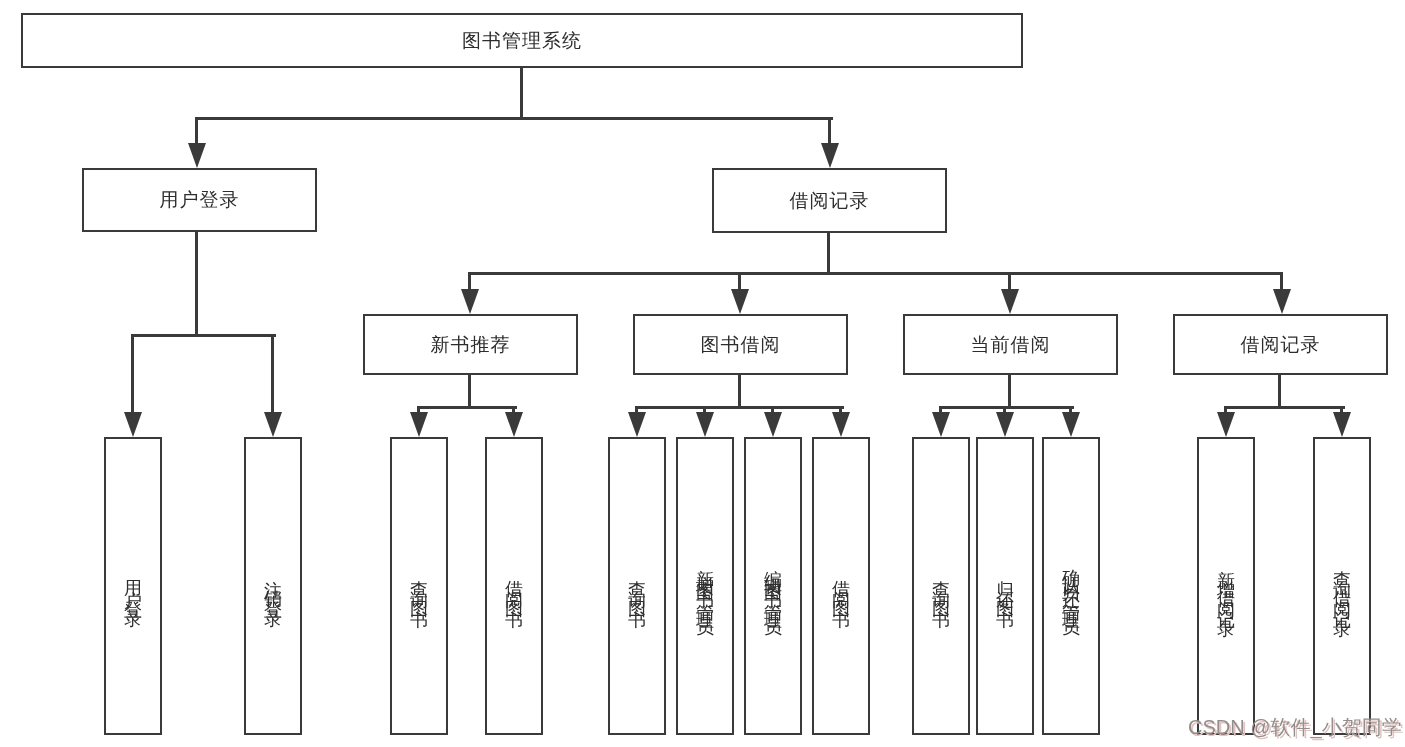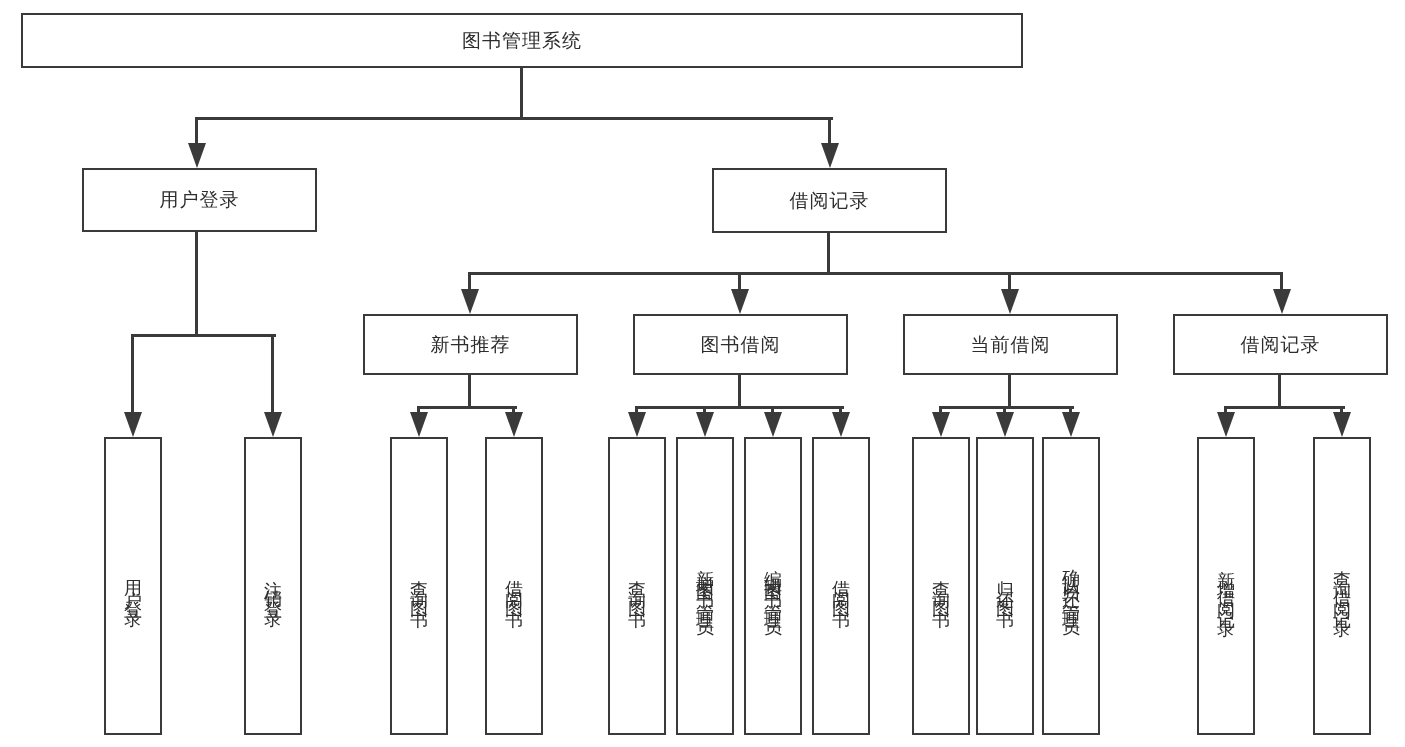--- a/index.html
+++ b/index.html
@@ -189,14 +189,15 @@
   <div class="carrow" style="left:996px;top:412px"></div>
   <div class="carrow" style="left:1062px;top:412px"></div>
 
   <div class="cline" style="left:1278px;top:374px;width:3px;height:34px"></div>
   <div class="cline" style="left:1224px;top:406px;width:121px;height:3px"></div>
   <div class="cline" style="left:1224px;top:406px;width:3px;height:9px"></div>
   <div class="cline" style="left:1340px;top:406px;width:3px;height:9px"></div>
   <div class="carrow" style="left:1217px;top:412px"></div>
   <div class="carrow" style="left:1333px;top:412px"></div>
 
+  <div class="watermark">CSDN @软件_小贺同学</div>
 
 </div>
 
 </body></html>

